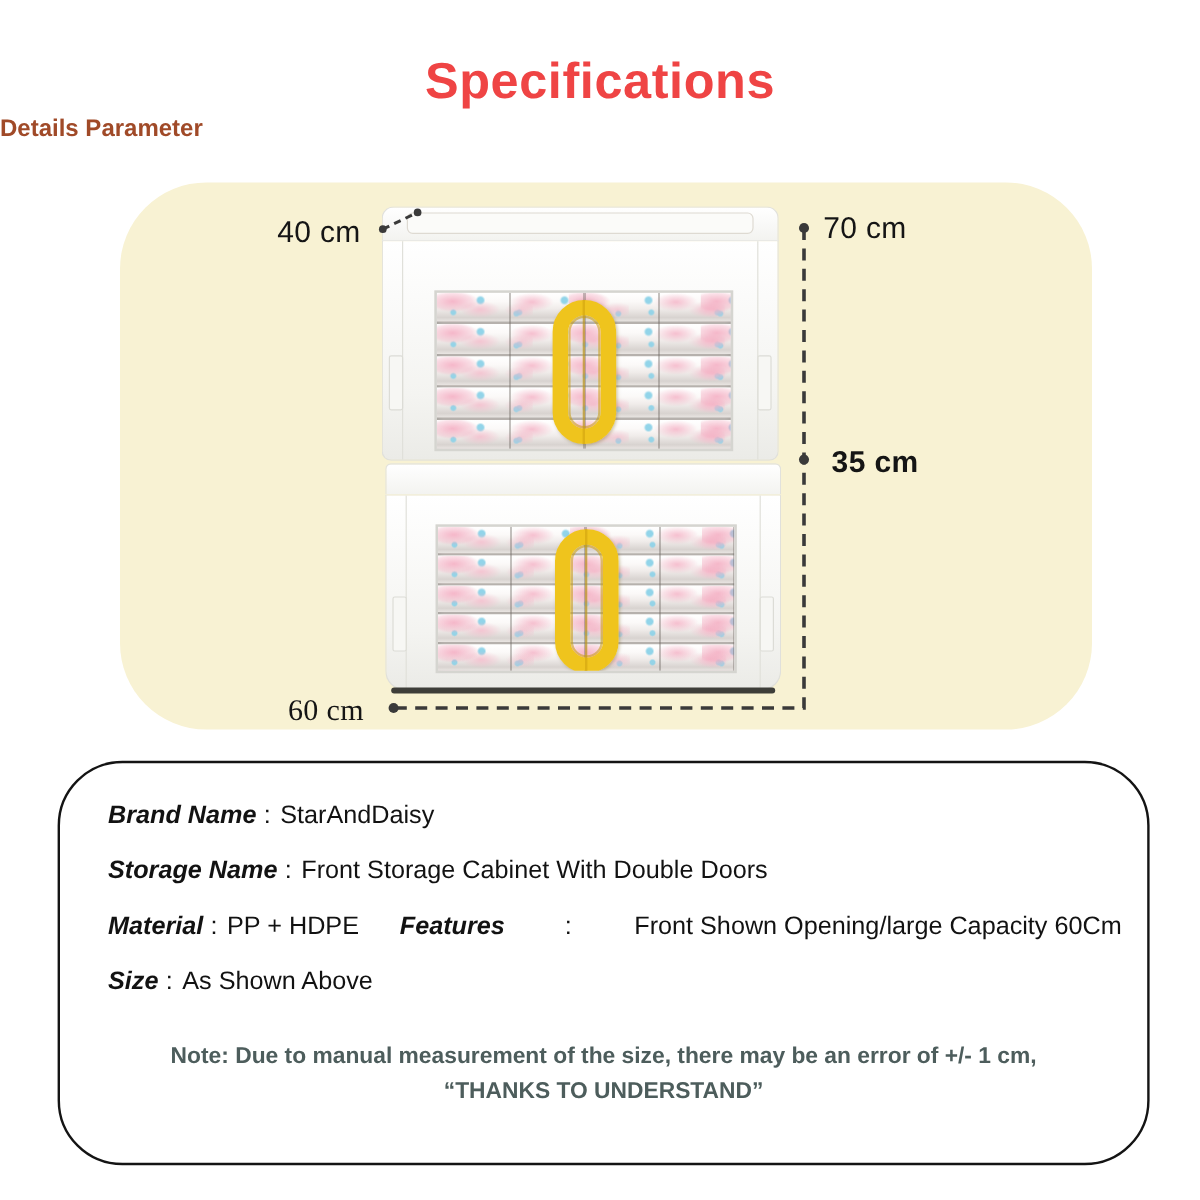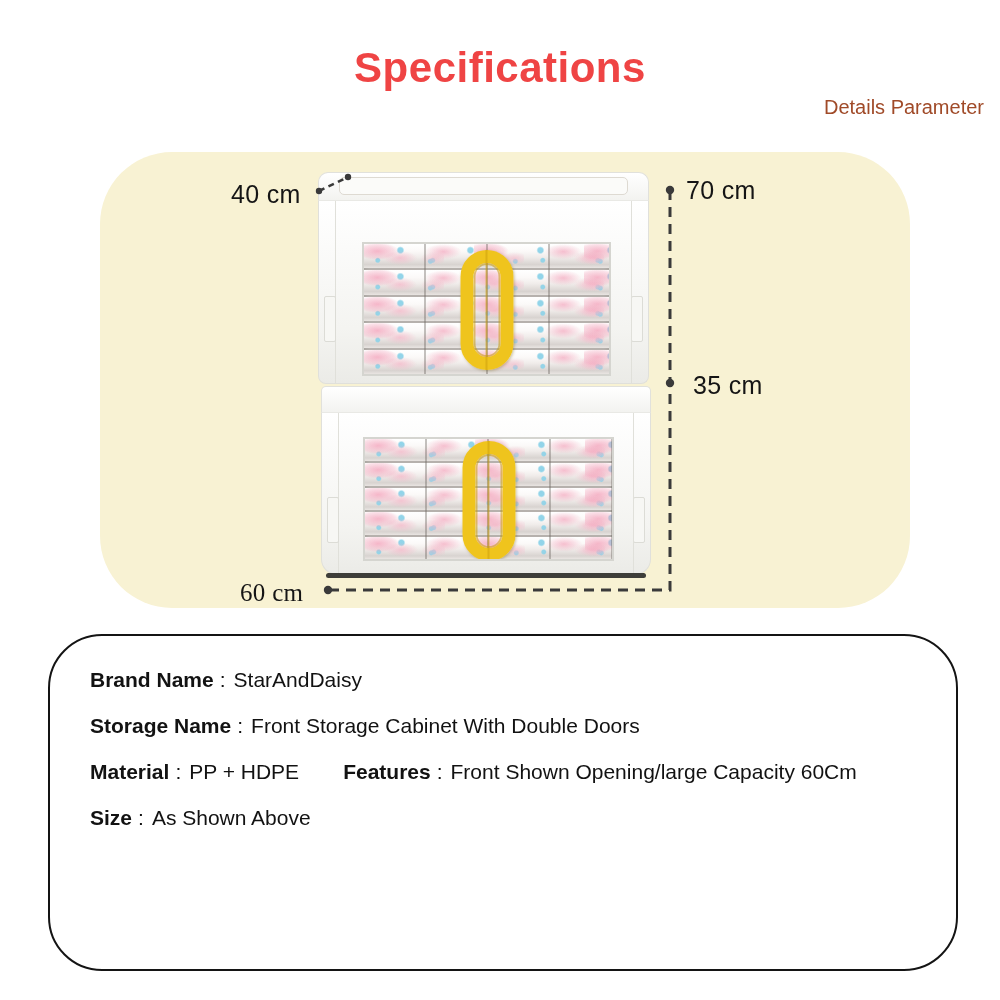--- a/index.html
+++ b/index.html
@@ -11,21 +11,21 @@
   }
 
   
   .title {
     position: absolute; left: 0; right: 0; top: 44px;
     text-align: center; font-size: 42px; font-weight: 700;
     color: #ef4444; letter-spacing: 0.5px;
   }
   .subtitle {
     position: absolute; left: 0; right: 16px; top: 96px;
-    text-align: right; font-size: 20px; font-weight: 400;
+    text-align: left; font-size: 20px; font-weight: 700;
     color: #A04A28;
   }
 
   
   .hero-panel {
     position: absolute; left: 100px; top: 152px;
     width: 810px; height: 456px;
     background: #F8F2D3; border-radius: 72px;
   }
 
@@ -111,37 +111,37 @@
   }
 
   
   .dims-svg { position: absolute; left: 0; top: 0; z-index: 3; pointer-events: none; }
   .dim-label {
     position: absolute; z-index: 4; font-size: 25px; color: #151515;
     letter-spacing: 0.3px;
   }
   .dim-depth  { left: 231px; top: 180px; }
   .dim-total  { left: 686px; top: 176px; }
-  .dim-unit   { left: 693px; top: 371px; }
+  .dim-unit   { left: 693px; top: 371px; font-weight: bold; }
   .dim-width  { left: 240px; top: 579px; font-family: Liberation Serif, serif; }
 
   
   .spec-box {
     position: absolute; left: 48px; top: 634px; width: 910px; height: 337px;
     border: 2px solid #141414; border-radius: 54px; background: #ffffff;
     padding: 32px 40px 0 40px;
   }
   .spec-row {
     display: flex; align-items: baseline;
     font-size: 21px; line-height: 24px; color: #121212;
     margin-bottom: 22px; white-space: nowrap;
   }
-  .spec-label { font-weight: 700; }
+  .spec-label { font-weight: 700; font-style: italic; }
   .spec-colon { margin: 0 8px 0 6px; }
-  .pair2 { margin-left: 44px; display: inline-flex; align-items: center; }
+  .pair2 { margin-left: 34px; display: inline-flex; align-items: center; gap: 44px; }
   .note {
     margin-top: 36px; text-align: center;
     color: #4D5D5C; font-weight: 700; font-size: 19px; line-height: 29px;
   }
 </style>
 </head>
 <body>
 
 <div class="page">
 
@@ -229,15 +229,19 @@
           <span class="spec-value">Front Shown Opening/large Capacity 60Cm</span>
       </span>
     </div>
 
     <div class="spec-row">
       <span class="spec-label">Size</span>
         <span class="spec-colon">:</span>
         <span class="spec-value">As Shown Above</span>
     </div>
 
+    <div class="note">
+      <div>Note: Due to manual measurement of the size, there may be an error of +/- 1 cm,</div>
+      <div>“THANKS TO UNDERSTAND”</div>
+    </div>
 
   </div>
 </div>
 
 </body></html>

